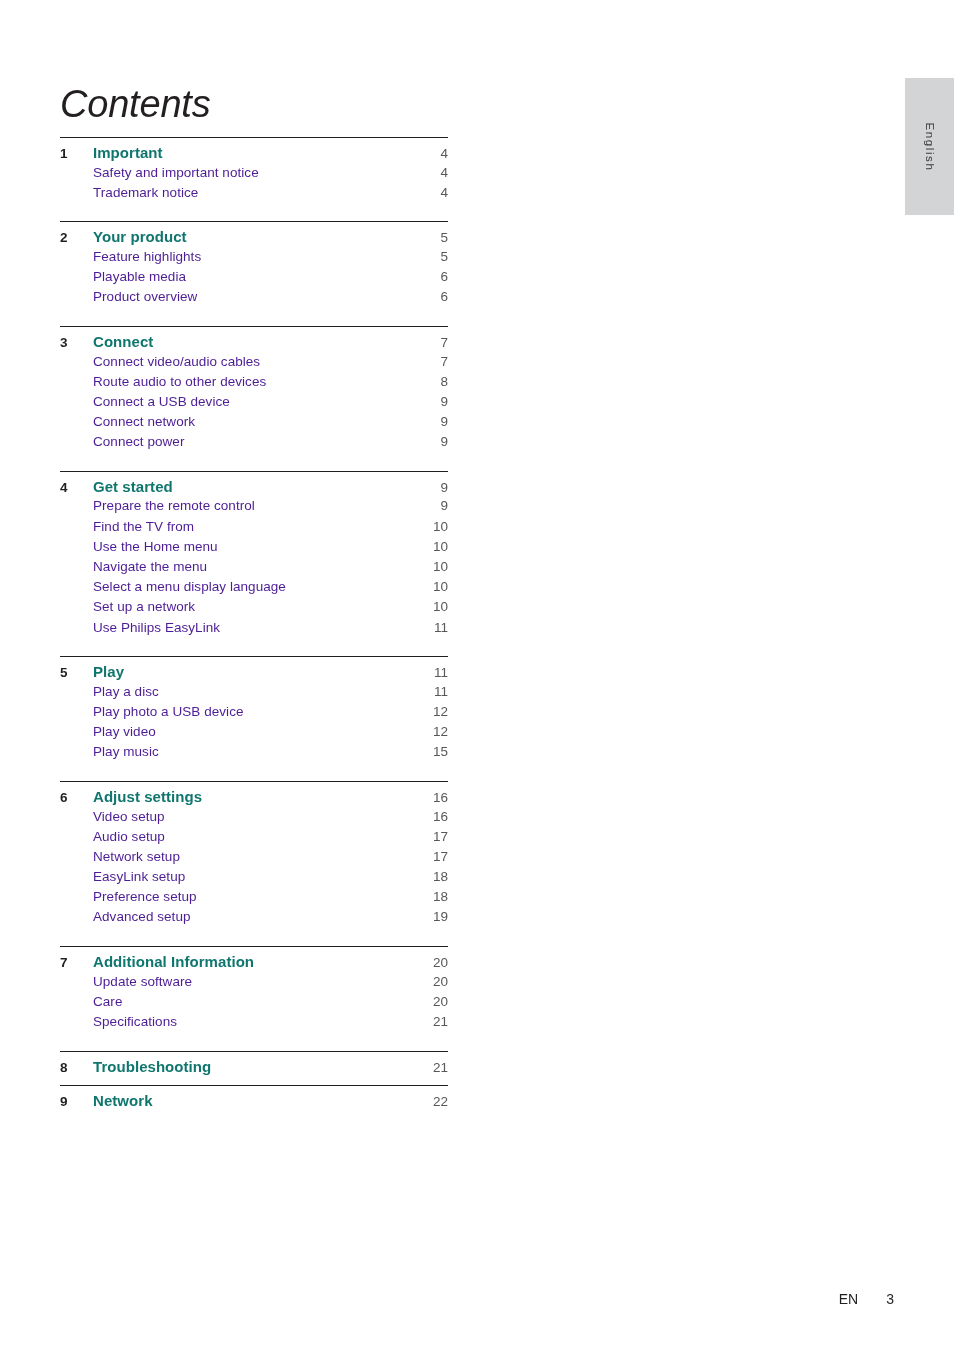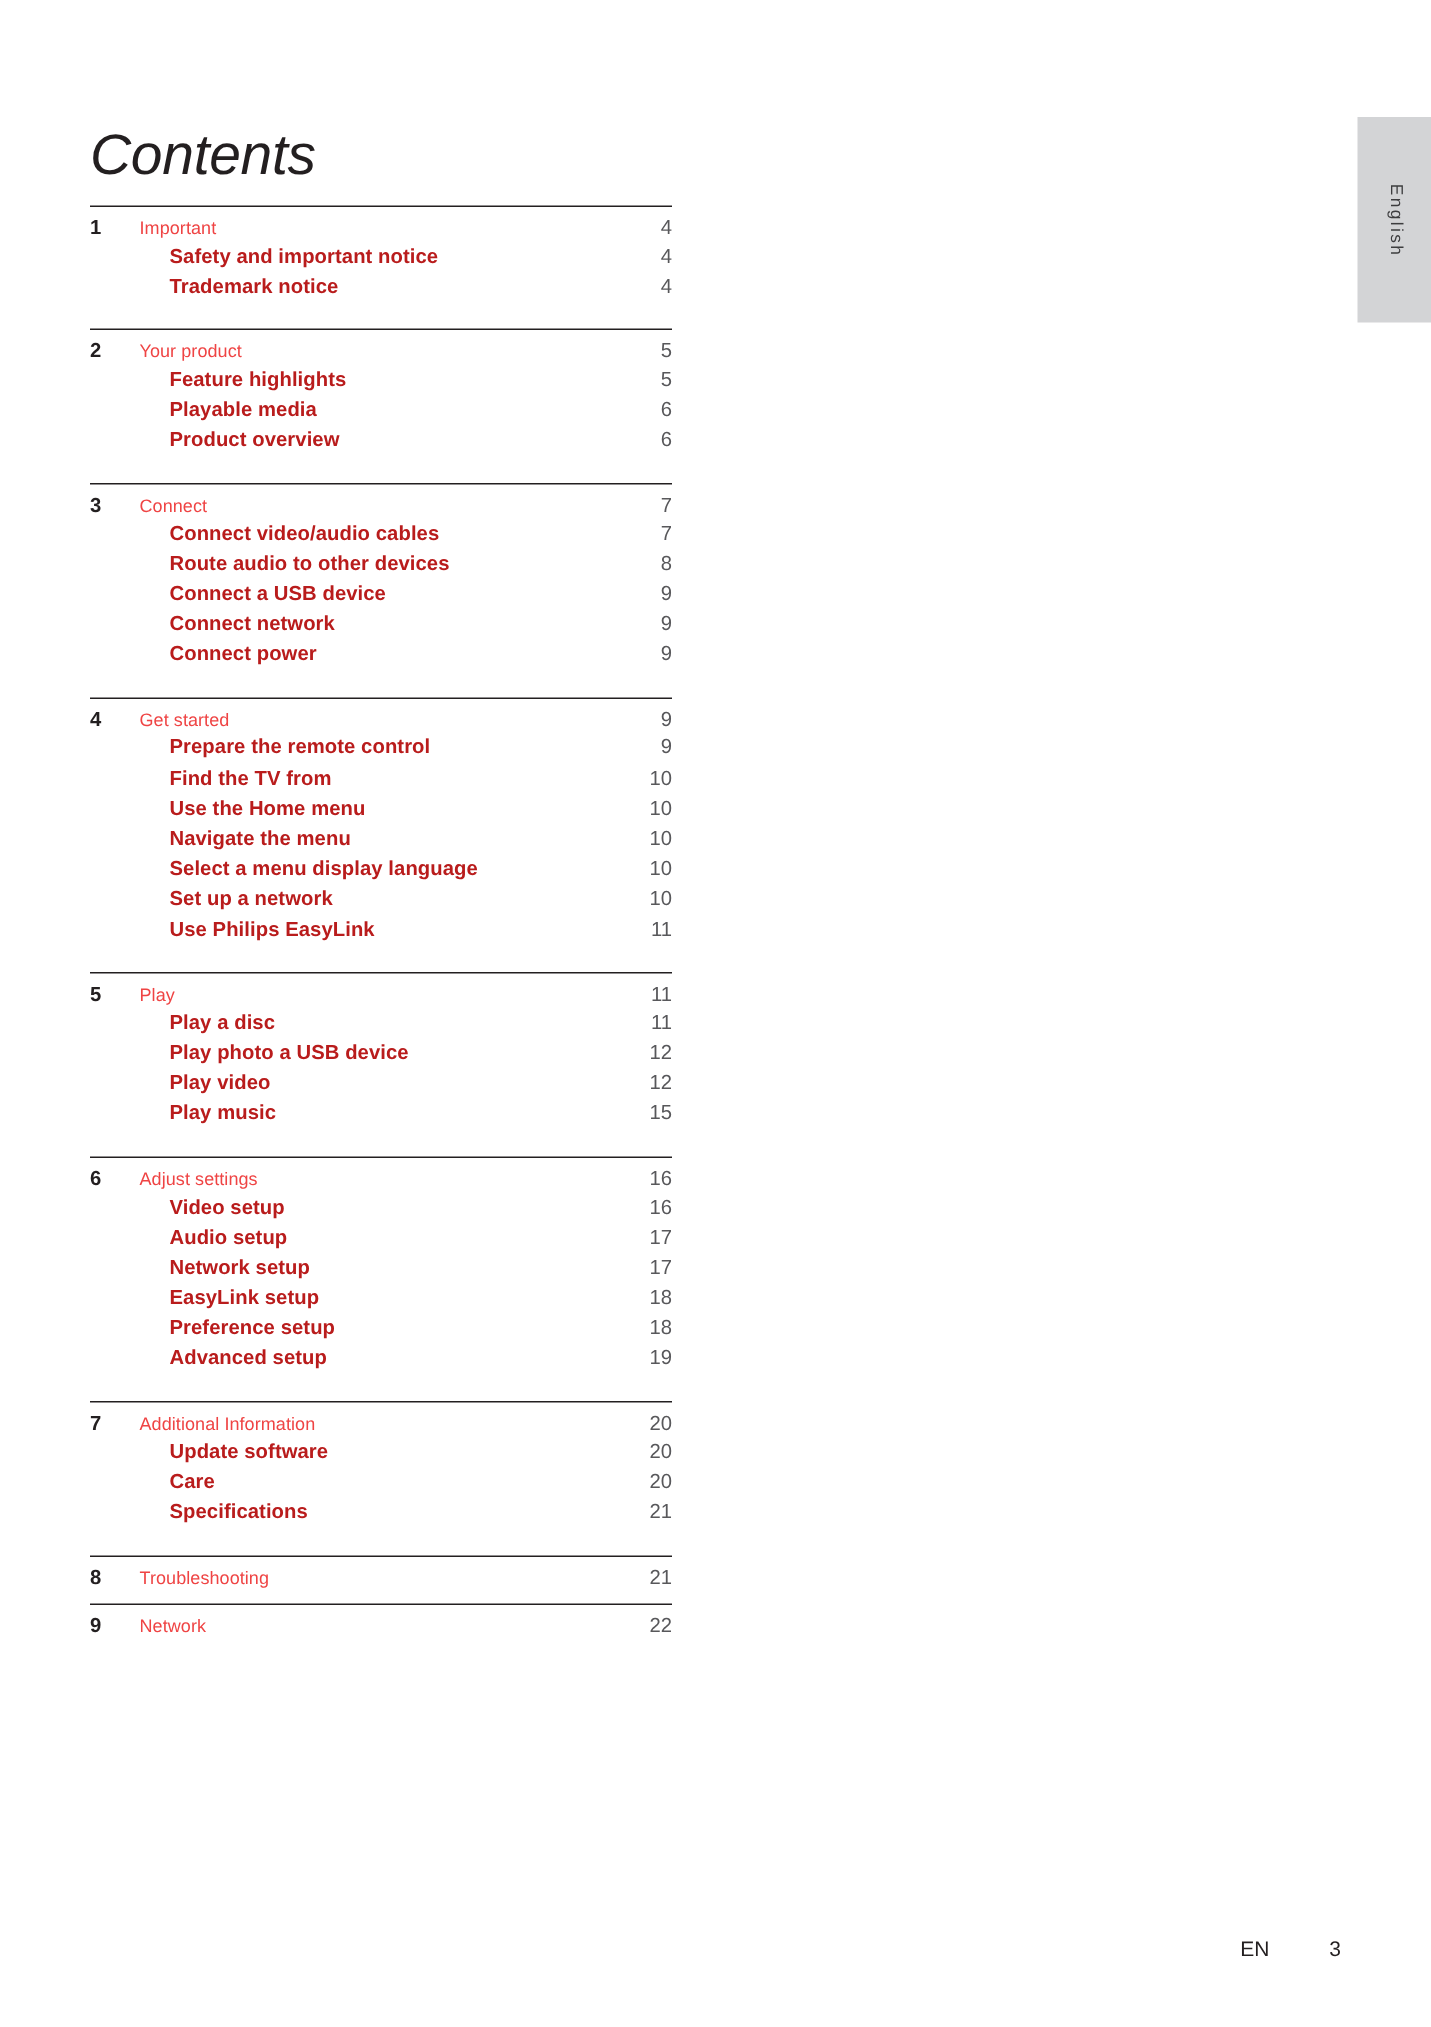--- a/index.html
+++ b/index.html
@@ -73,66 +73,65 @@
   }
   .toc-row .num {
     width: 33px;
     flex: 0 0 33px;
     font-size: 13.5px;
     color: #231f20;
     font-weight: 700;
   }
   .toc-row .label {
     flex: 1 1 auto;
-    font-size: 12px;
-    color: #ef4444;
-    font-weight: 400;
+    font-size: 15px;
+    color: #0f766e;
+    font-weight: 700;
     letter-spacing: 0.05px;
   }
   .toc-row .page {
     flex: 0 0 auto;
     text-align: right;
     font-size: 13.5px;
     color: #58585b;
     font-weight: 400;
     min-width: 22px;
   }
 
   
   .row-heading {
     padding-top: 6px;
     padding-bottom: 1px;
   }
   
   .row-item .num { font-weight: 400; }
   .row-item .label {
-    font-weight: 700;
-    color: #b91c1c;
+    font-weight: 400;
+    color: #4c1d95;
     font-size: 13.5px;
     letter-spacing: 0.05px;
-    margin-left: 20px;
   }
   .row-item .page { color: #58585b; }
   .row-item {
     padding-top: 2.6px;
     padding-bottom: 2.6px;
   }
 
   
   .section-gap { height: 19px; }
   .section-gap-compact { height: 9px; }
 
   
   #footer {
     position: absolute;
     right: 60px;
     bottom: 44px;
     display: flex;
     align-items: baseline;
-    gap: 40px;
+    gap: 28px;
     font-size: 14px;
     color: #231f20;
   }
   #footer .en { font-weight: 400; }
   #footer .pg { font-weight: 400; color: #231f20; }
 </style>
 </head>
 <body>
 
 <div id="lang-tab">

